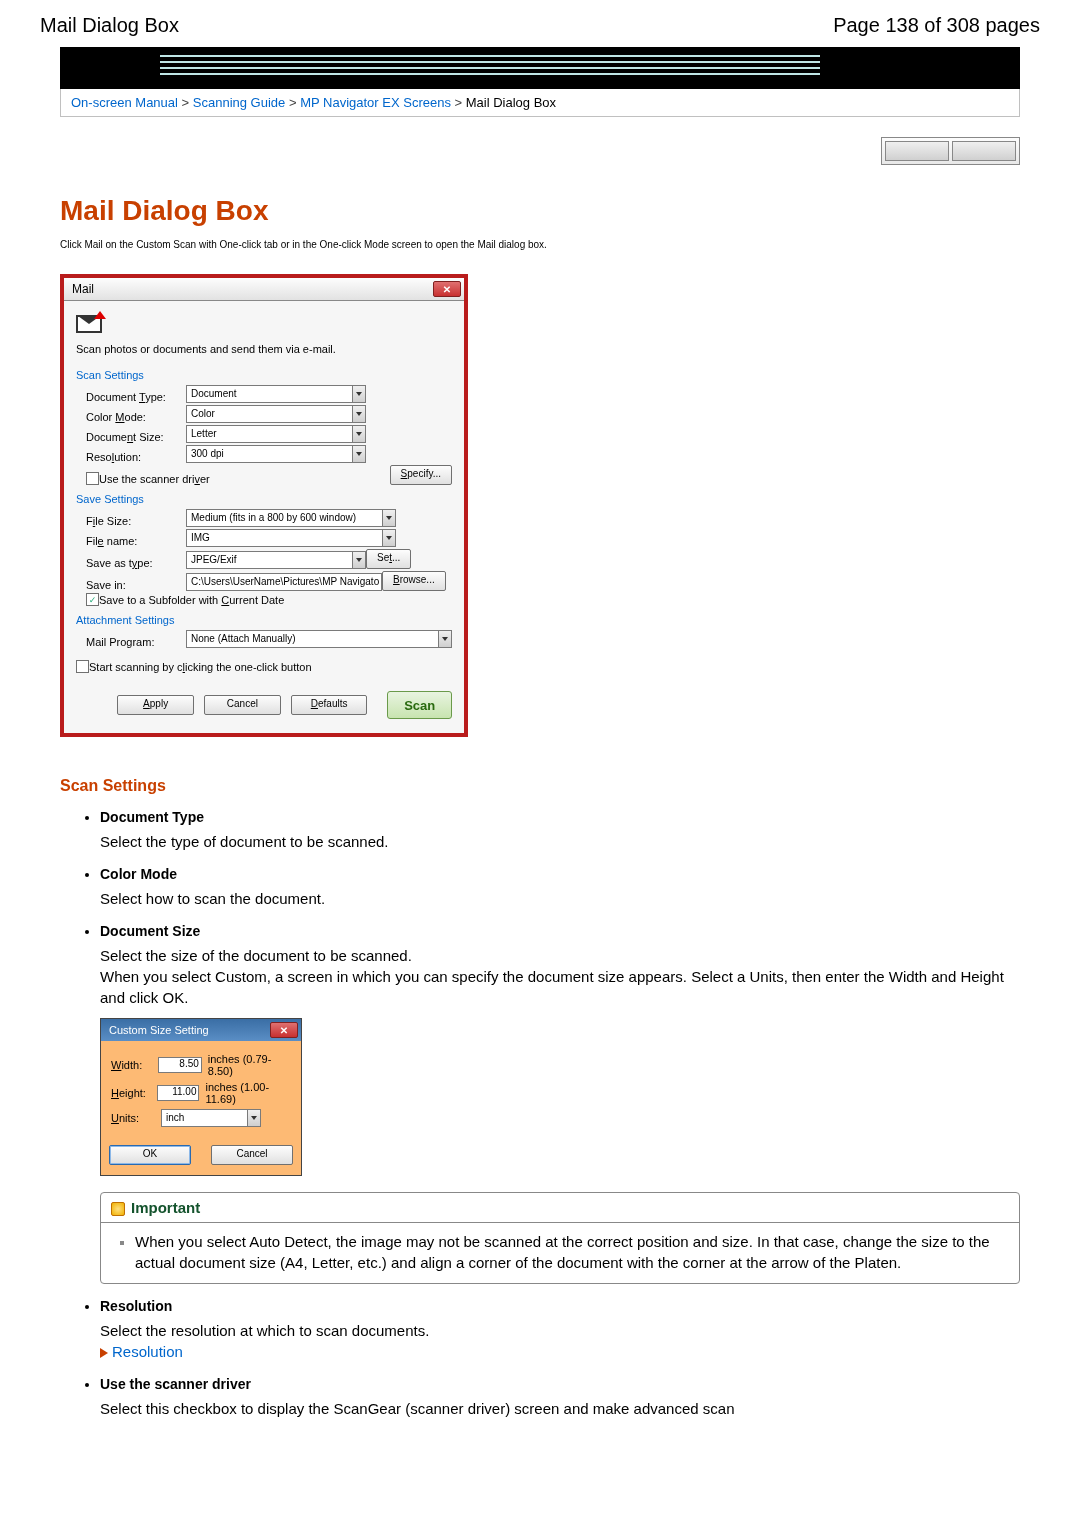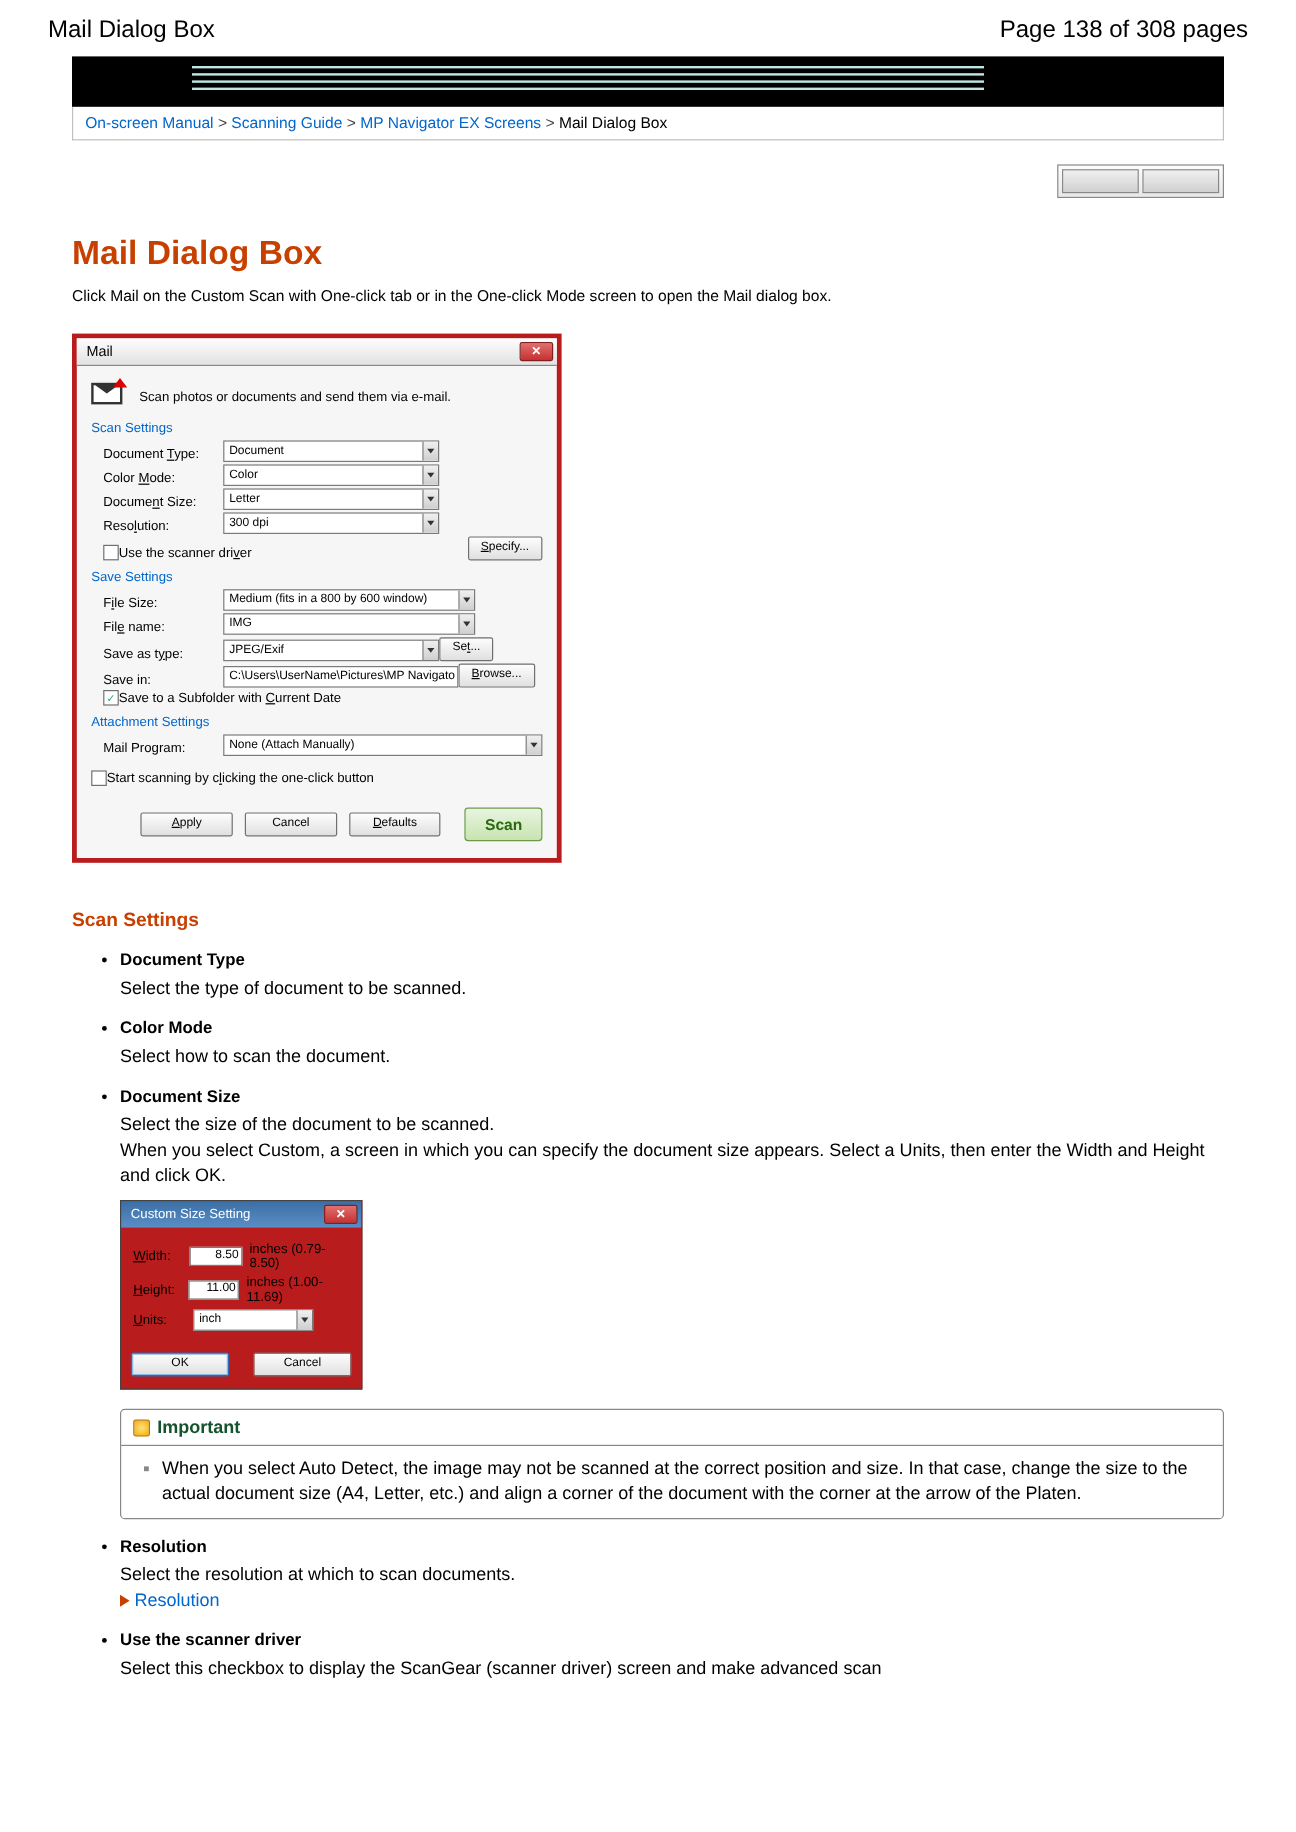--- a/index.html
+++ b/index.html
@@ -65,21 +65,21 @@
   .tool-btn {
     width: 62px; height: 18px;
     background: linear-gradient(#f0f0f0,#d0d0d0);
     border: 1px solid #888;
   }
   h1.page-title {
     color: #c84000;
     font-size: 28px;
     margin: 30px 0 12px 0;
   }
-  .intro { font-size: 13px; margin-bottom: 24px; }
+  .intro { font-size: 10px; margin-bottom: 24px; }
 
   
   .dialog {
     width: 400px;
     border: 4px solid #b91c1c;
     font-size: 11px;
     background: #f6f6f6;
     margin-bottom: 40px;
   }
   .dialog-title {
@@ -94,21 +94,21 @@
   .close-x {
     width: 26px; height: 14px;
     background: linear-gradient(#e07070,#c83030);
     border: 1px solid #802020;
     border-radius: 2px;
     color: #fff;
     display: flex; align-items: center; justify-content: center;
     font-size: 10px; font-weight: bold;
   }
   .dialog-body { padding: 10px 12px; }
-  .dialog-head { display:flex; align-items:flex-end; gap:10px; margin-bottom:14px; }
+  .dialog-head { display:flex; align-items:flex-start; gap:10px; margin-bottom:14px;flex-direction:column; }
   .mail-icon {
     width: 30px; height: 22px; position: relative;
   }
   .mail-icon .env {
     position:absolute; bottom:0; left:0; width:22px; height:14px;
     border:2px solid #333; background:#fff;
   }
   .mail-icon .env::after{
     content:""; position:absolute; top:-1px; left:0; width:0; height:0;
     border-left:11px solid transparent; border-right:11px solid transparent;
@@ -183,21 +183,21 @@
     border-top:5px solid transparent; border-bottom:5px solid transparent;
     border-left:8px solid #c84000; margin-right:4px; vertical-align:middle;
   }
 
   
   .cs-dialog {
     width: 200px;
     border:1px solid #444;
     font-size:11px;
     margin-top:10px;
-    background:#b91c1c;
+    background:#fdba74;
   }
   .cs-title {
     background: linear-gradient(#3a6ea5,#5a8ec5);
     color:#fff;
     padding:3px 3px 3px 8px;
     display:flex; justify-content:space-between; align-items:center;
   }
   .cs-body { padding:8px 10px; }
   .cs-row { display:flex; align-items:center; gap:6px; margin:4px 0; }
   .cs-row .lbl { width:44px; }

